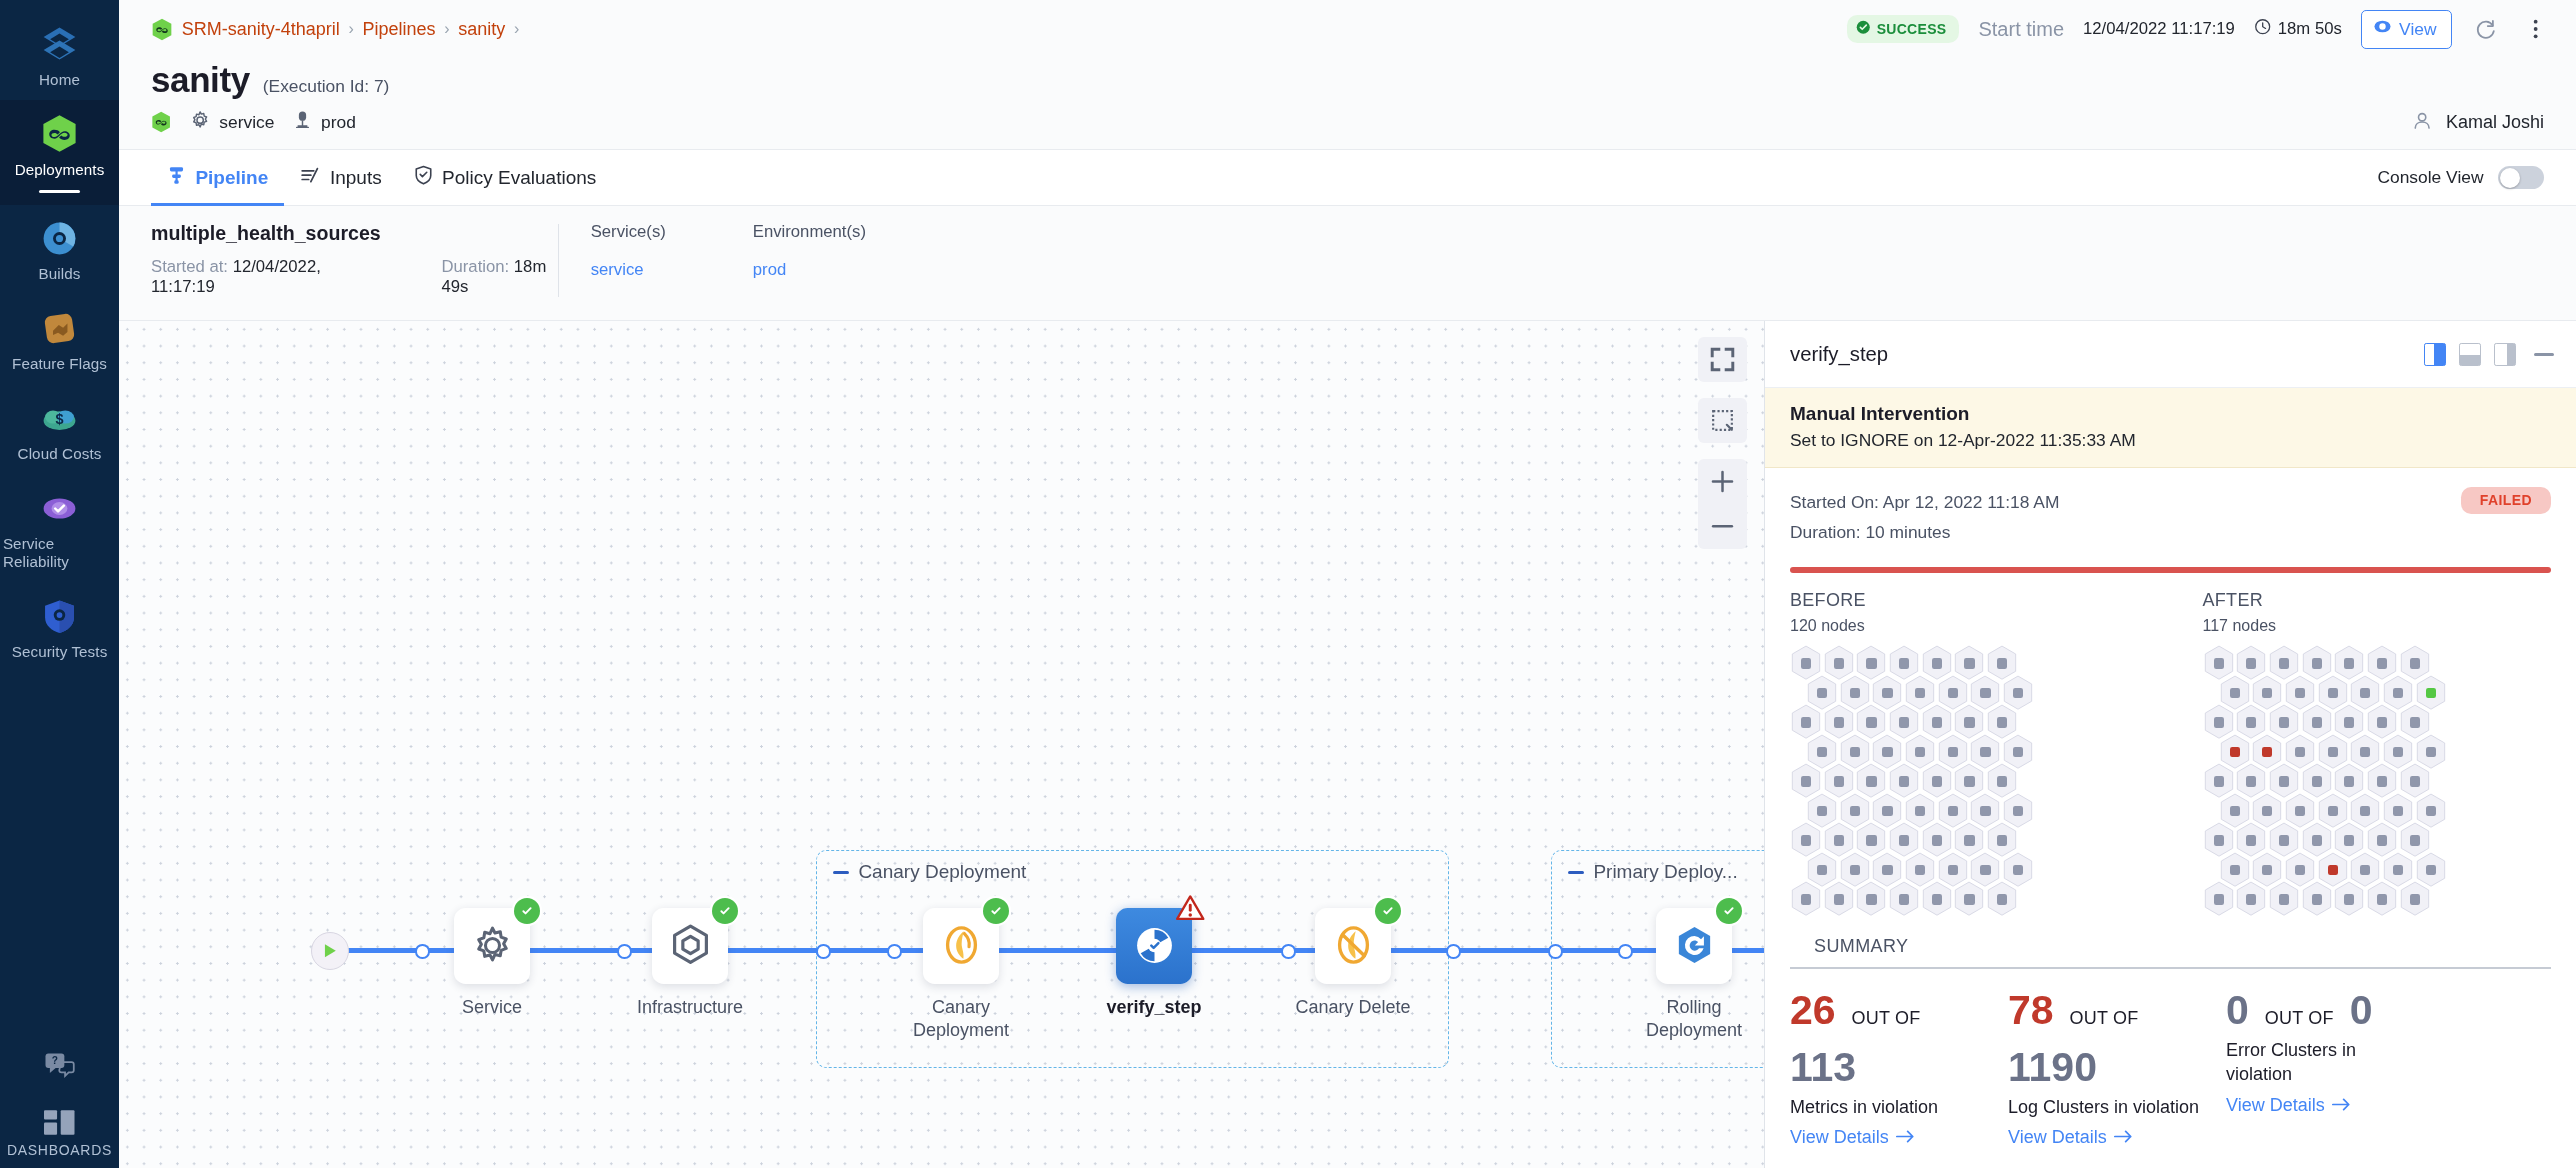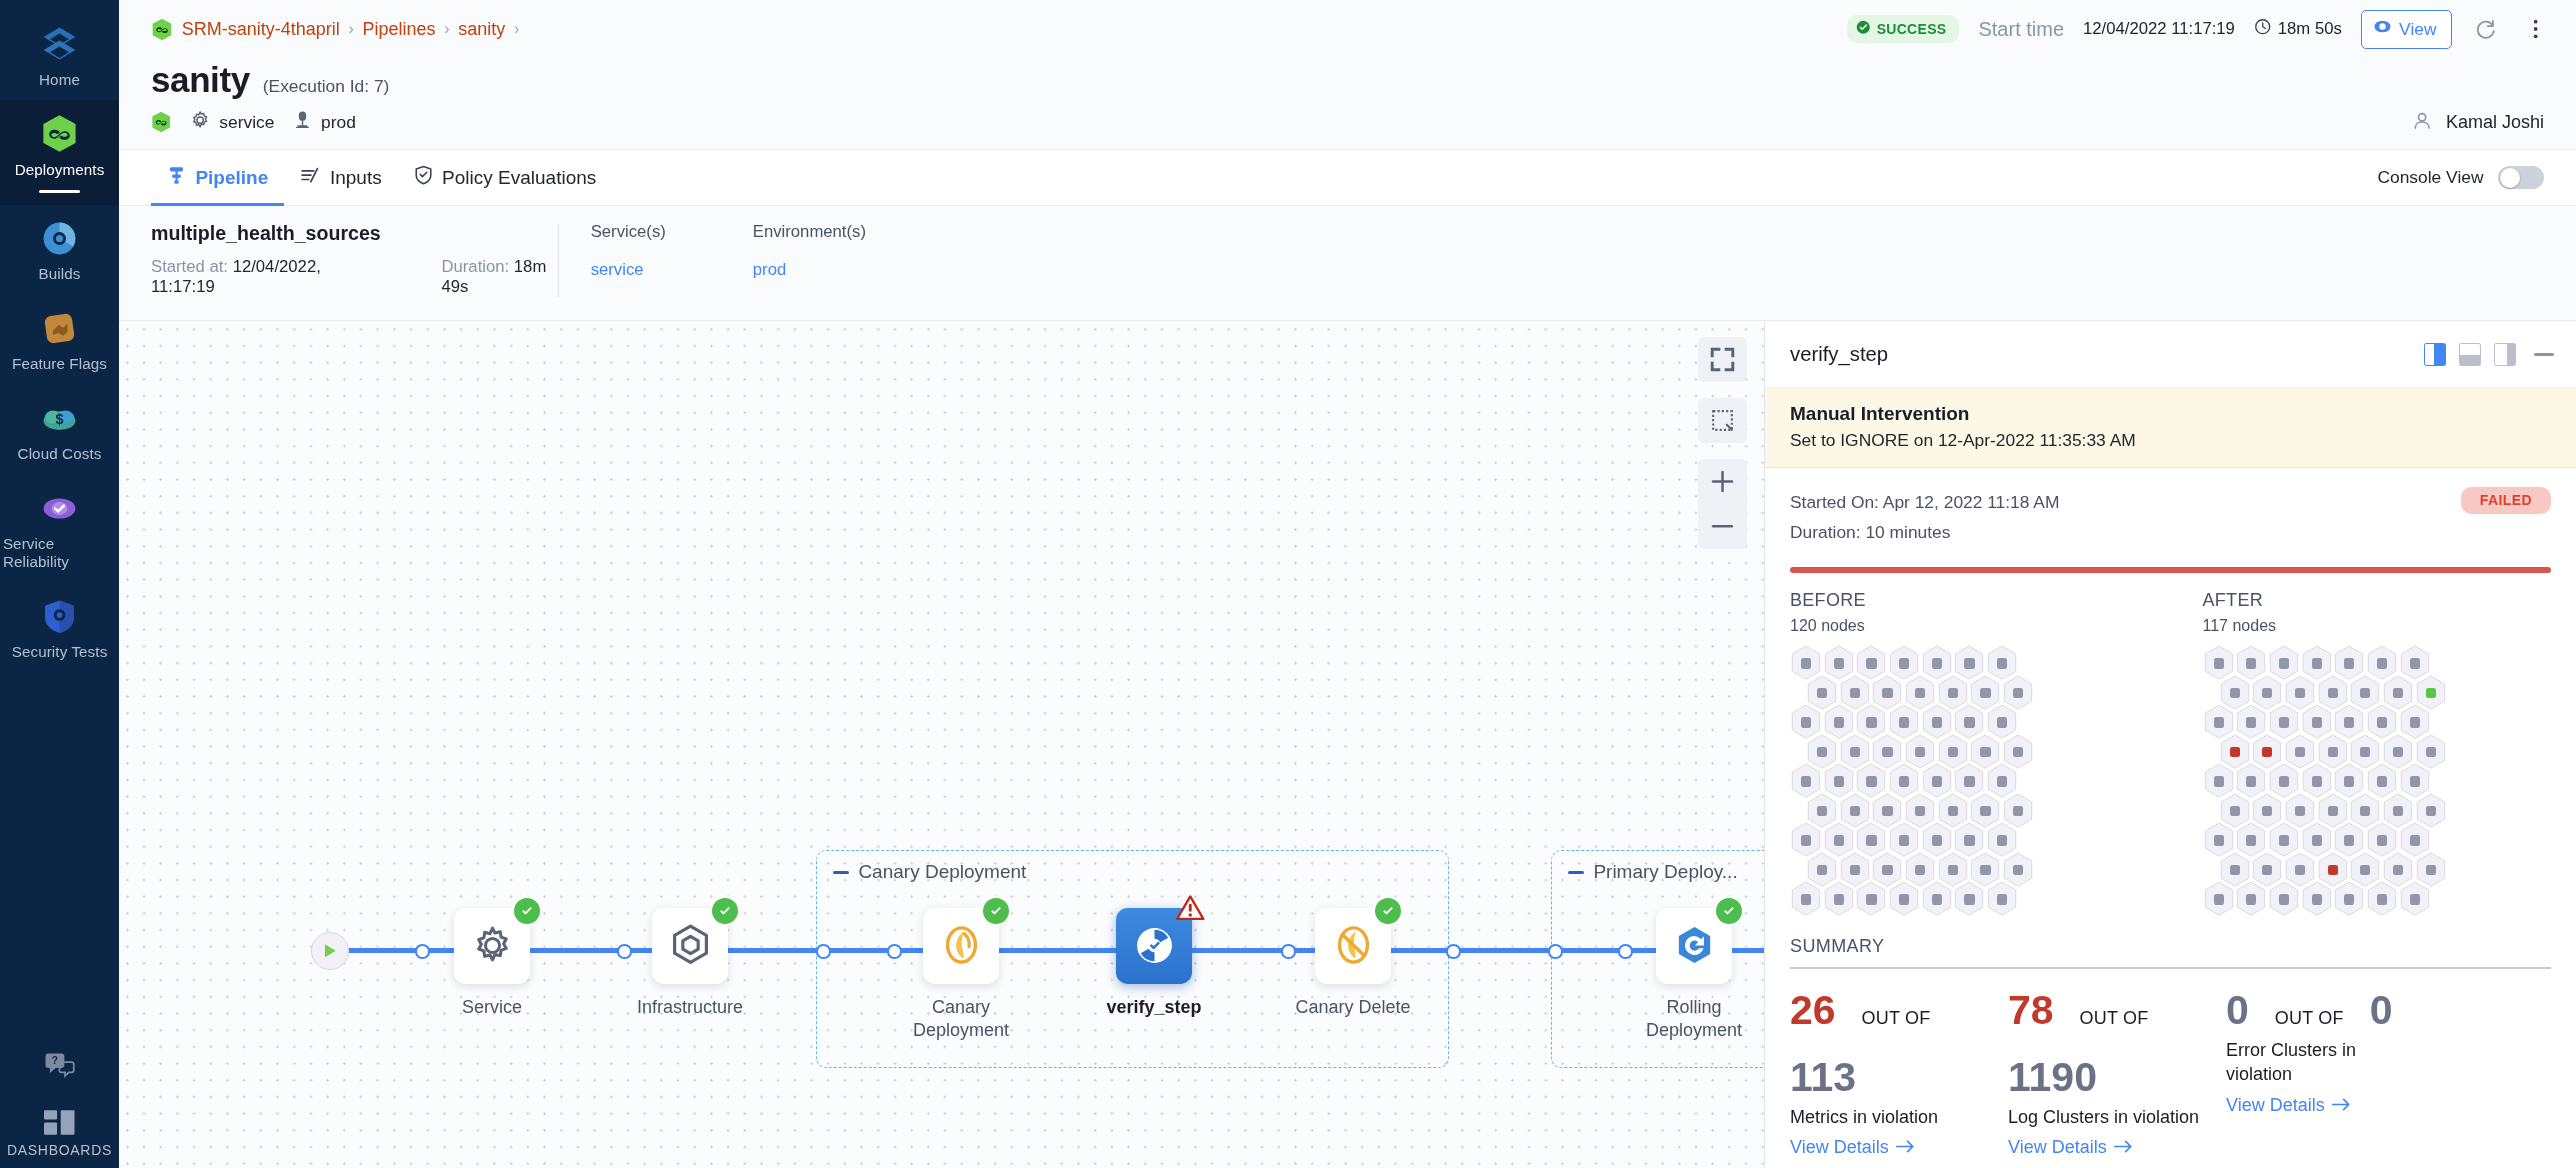--- a/index.html
+++ b/index.html
@@ -209,29 +209,29 @@
   .ba-n { font-size: 16px; color:#4a5264; margin-top: 5.8px; }
   .hexgrid { margin-top: 10.2px; }
   .hexrow { display:flex; margin-bottom: -6.5px; }
   .hexrow.odd { margin-left: 16px; }
   .hex { width: 32px; height: 36px; position:relative; margin-right: 0.7px; }
   .hex svg { position:absolute; left:0; top:0; }
   .hex .core { position:absolute; left: 11px; top: 13px; width:10.2px; height:10.2px; border-radius:2.2px; background:#9097ab; }
   .hex .core.red { background:#c0392b; }
   .hex .core.green { background:#55c844; }
 
-  .summary-h { font-size: 18px; color:#4a5264; letter-spacing:0.4px; margin-top: 25px; }
+  .summary-h { font-size: 18px; color:#4a5264; letter-spacing:0.4px; margin-top: 25px; margin-left: 24px; }
   .summary-rule { height: 2.2px; background:#c6cbd4; margin-top: 10.2px; }
   .cards { display:flex; margin-top: 20.3px; }
   .card { width: 192px; margin-right: 26px; }
   .card .big { font-size: 41px; font-weight:700; line-height:1; }
   .card .big.red { color:#c0392b; }
   .card .big.gray { color:#6b7288; }
   .card .outof { font-size: 18px; color:#1c1c28; letter-spacing:0.2px; }
-  .card .line1 { display:flex; align-items:baseline; gap: 26px; flex-wrap:wrap;text-align:center; }
+  .card .line1 { display:flex; align-items:baseline; gap: 16px; flex-wrap:wrap;text-align:center; }
   .card .desc { font-size: 18px; color:#1c1c28; margin-top: 7.3px; line-height:1.35; }
   .card .vd { font-size: 18px; color:#4385f5; margin-top: 8px; display:inline-flex; align-items:center; gap:7.3px; cursor:pointer;}
 </style>
 </head>
 <body>
 
 <div class="app">
 
   <div class="sidenav">
 

